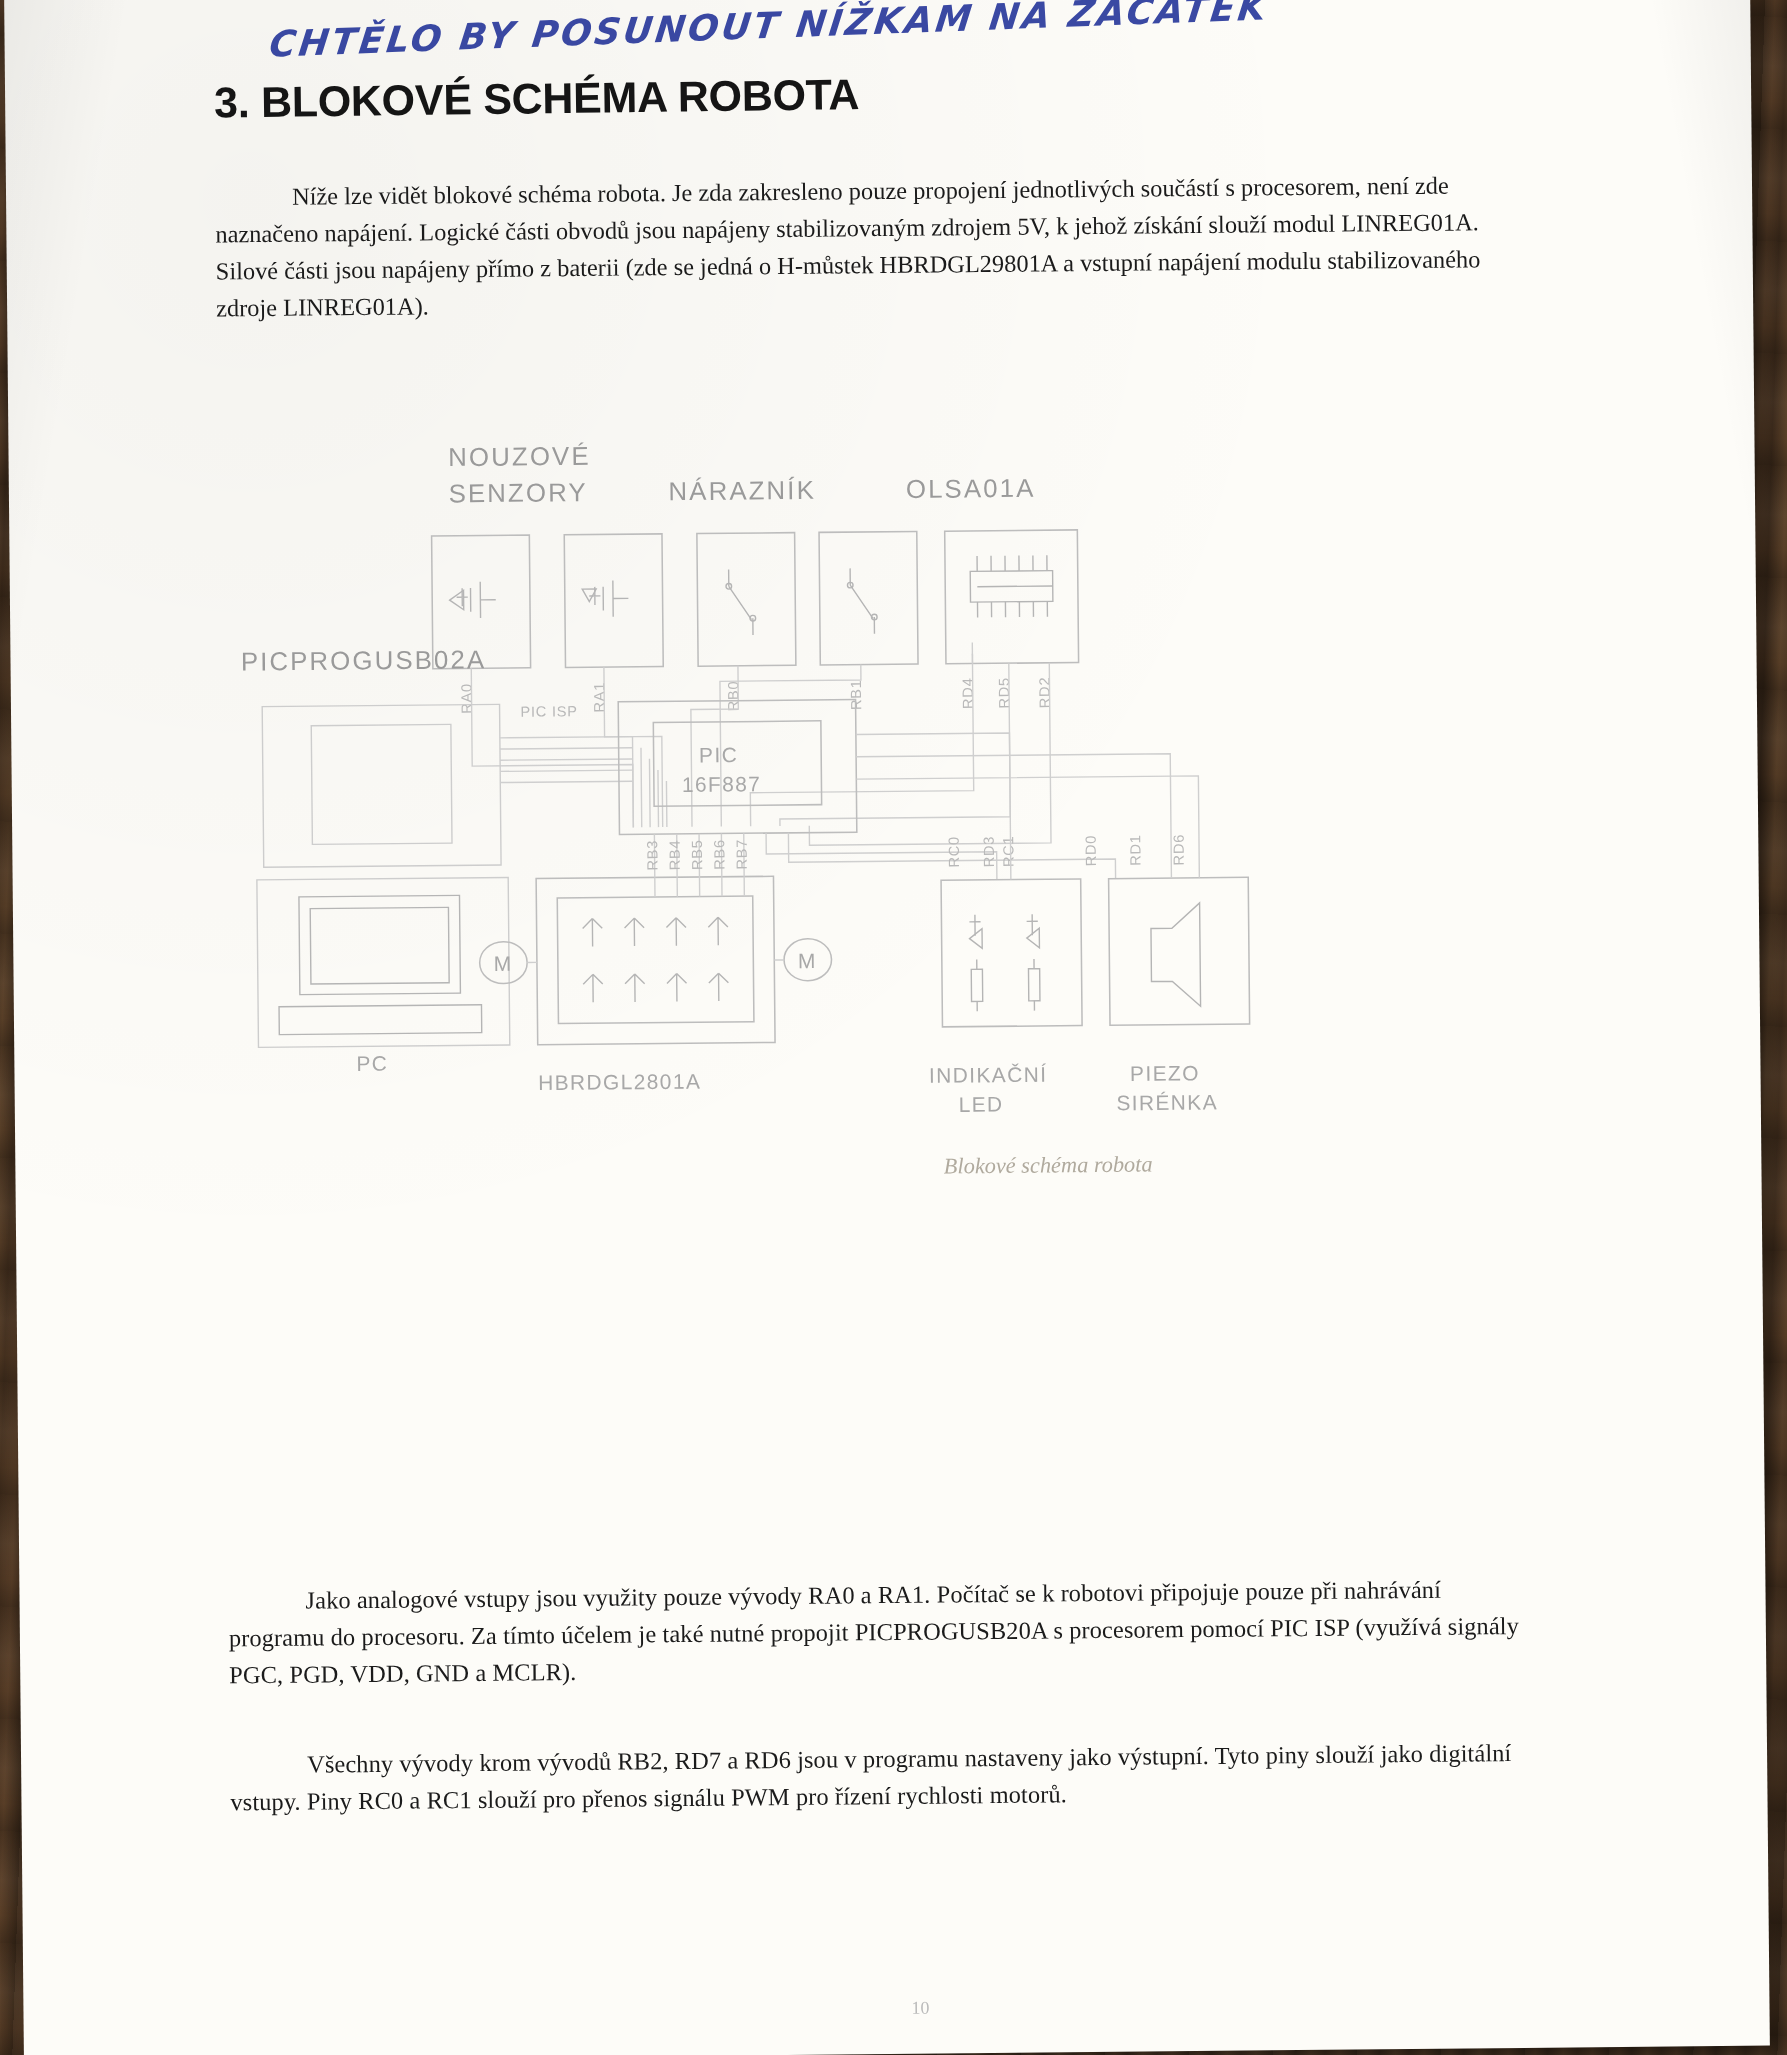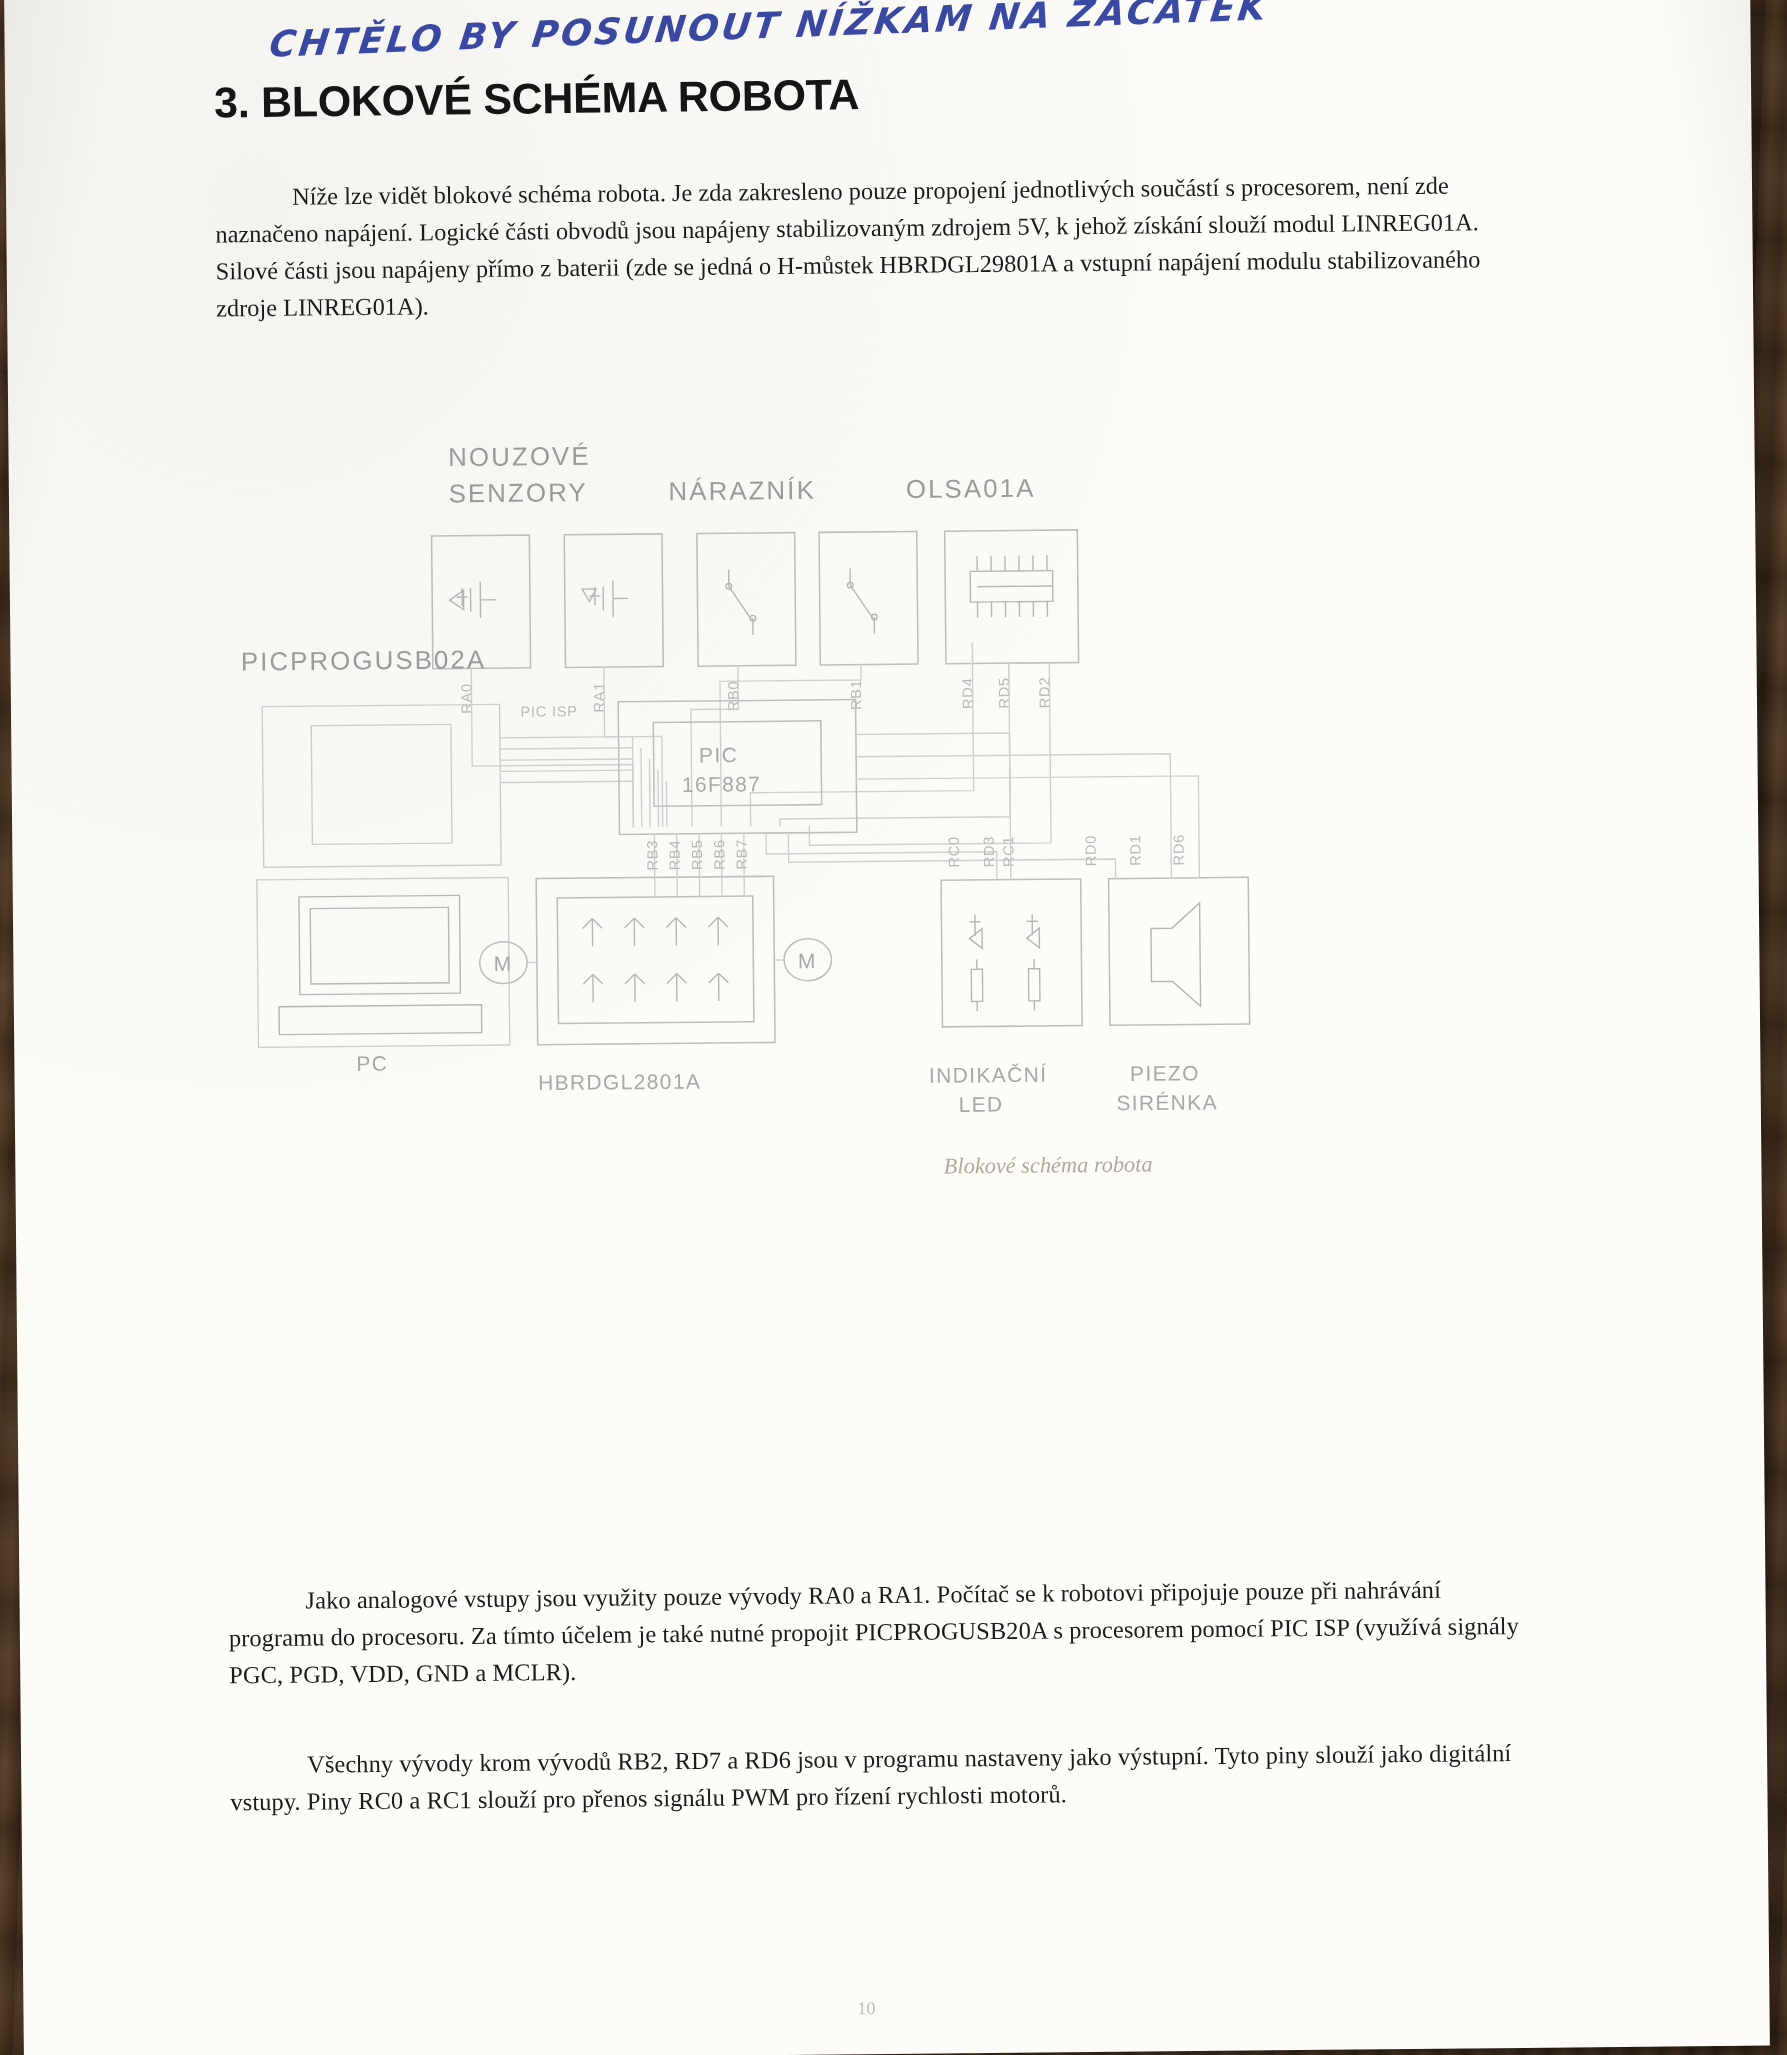--- a/index.html
+++ b/index.html
@@ -155,21 +155,21 @@
     stroke-width: 2;
   }
   .dg-caption {
     font-family: "Liberation Serif", serif;
     fill: #b0aa9e;
     font-size: 32px;
     font-style: italic;
   }
   #page-number {
     position: absolute;
-    left: 834px;
+    left: 888px;
     top: 2011px;
     font-size: 18px;
     color: #bbb;
     text-align: center;
   }
 </style>
 </head>
 <body>
 
 <div id="desk"></div>

